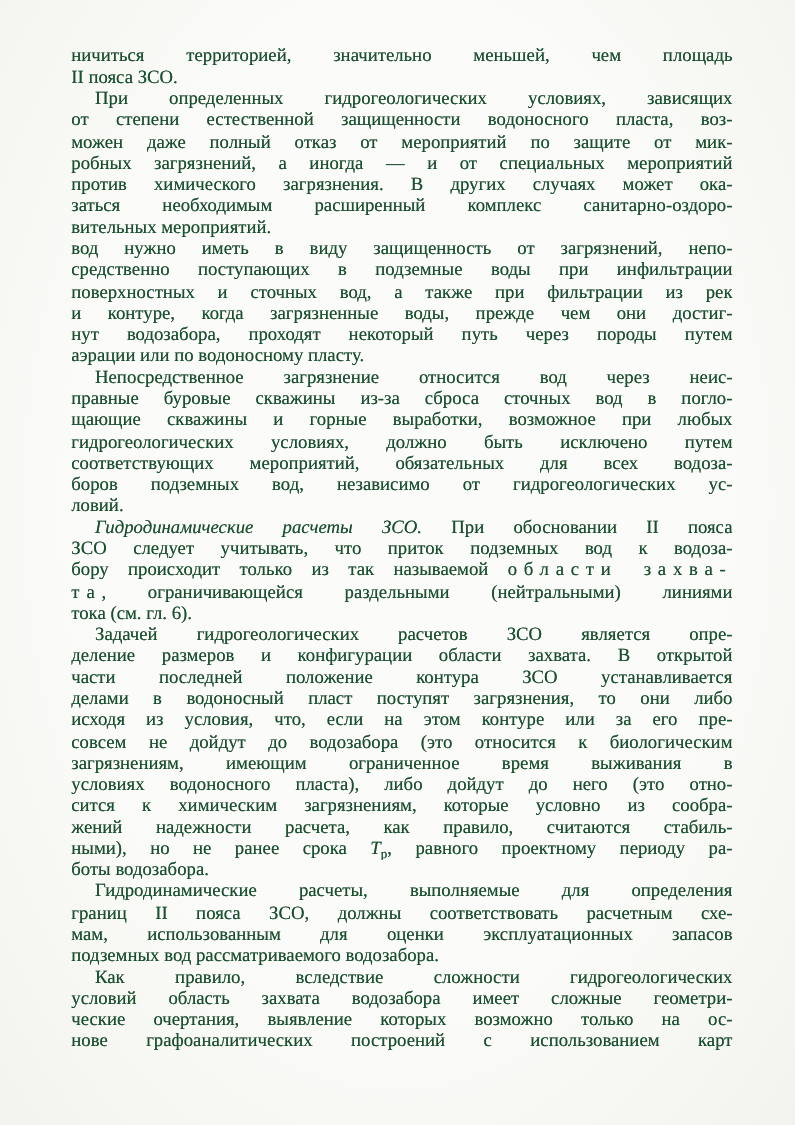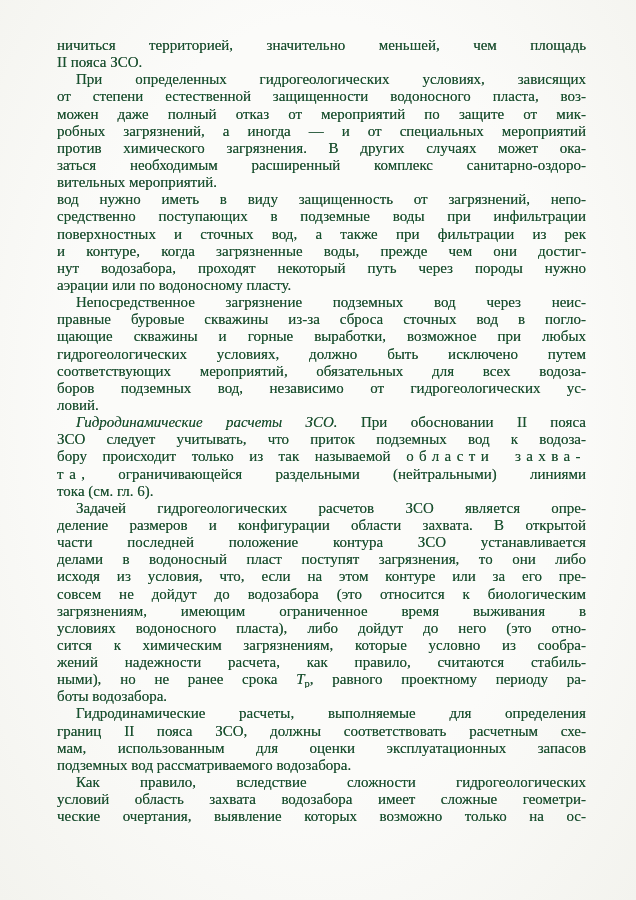--- a/index.html
+++ b/index.html
@@ -76,25 +76,25 @@
         <div class="line"><span class="seg">робных загрязнений, а иногда — и от специальных мероприятий</span></div>
         <div class="line"><span class="seg">против химического загрязнения. В других случаях может ока-</span></div>
         <div class="line"><span class="seg">заться необходимым расширенный комплекс санитарно-оздоро-</span></div>
         <div class="line last"><span class="seg">вительных мероприятий.</span></div>
       </div>
       <div class="para">
         <div class="line"><span class="seg">вод нужно иметь в виду защищенность от загрязнений, непо-</span></div>
         <div class="line"><span class="seg">средственно поступающих в подземные воды при инфильтрации</span></div>
         <div class="line"><span class="seg">поверхностных и сточных вод, а также при фильтрации из рек</span></div>
         <div class="line"><span class="seg">и контуре, когда загрязненные воды, прежде чем они достиг-</span></div>
-        <div class="line"><span class="seg">нут водозабора, проходят некоторый путь через породы нужно</span></div>
+        <div class="line"><span class="seg">нут водозабора, проходят некоторый путь через породы путем</span></div>
         <div class="line last"><span class="seg">аэрации или по водоносному пласту.</span></div>
       </div>
       <div class="para">
-        <div class="line indent"><span class="seg">Непосредственное загрязнение подземных вод через неис-</span></div>
+        <div class="line indent"><span class="seg">Непосредственное загрязнение относится вод через неис-</span></div>
         <div class="line"><span class="seg">правные буровые скважины из-за сброса сточных вод в погло-</span></div>
         <div class="line"><span class="seg">щающие скважины и горные выработки, возможное при любых</span></div>
         <div class="line"><span class="seg">гидрогеологических условиях, должно быть исключено путем</span></div>
         <div class="line"><span class="seg">соответствующих мероприятий, обязательных для всех водоза-</span></div>
         <div class="line"><span class="seg">боров подземных вод, независимо от гидрогеологических ус-</span></div>
         <div class="line last"><span class="seg">ловий.</span></div>
       </div>
       <div class="para">
         <div class="line indent"><span class="seg-i">Гидродинамические расчеты ЗСО.</span><span class="seg"> При обосновании II пояса</span></div>
         <div class="line"><span class="seg">ЗСО следует учитывать, что приток подземных вод к водоза-</span></div>
@@ -119,16 +119,17 @@
       <div class="para">
         <div class="line indent"><span class="seg">Гидродинамические расчеты, выполняемые для определения</span></div>
         <div class="line"><span class="seg">границ II пояса ЗСО, должны соответствовать расчетным схе-</span></div>
         <div class="line"><span class="seg">мам, использованным для оценки эксплуатационных запасов</span></div>
         <div class="line last"><span class="seg">подземных вод рассматриваемого водозабора.</span></div>
       </div>
       <div class="para">
         <div class="line indent"><span class="seg">Как правило, вследствие сложности гидрогеологических</span></div>
         <div class="line"><span class="seg">условий область захвата водозабора имеет сложные геометри-</span></div>
         <div class="line"><span class="seg">ческие очертания, выявление которых возможно только на ос-</span></div>
+        <div class="line"><span class="seg">нове графоаналитических построений с использованием карт</span></div>
       </div>
     </div>
   <div class="folio">158</div>
 </div>
 
 </body></html>

